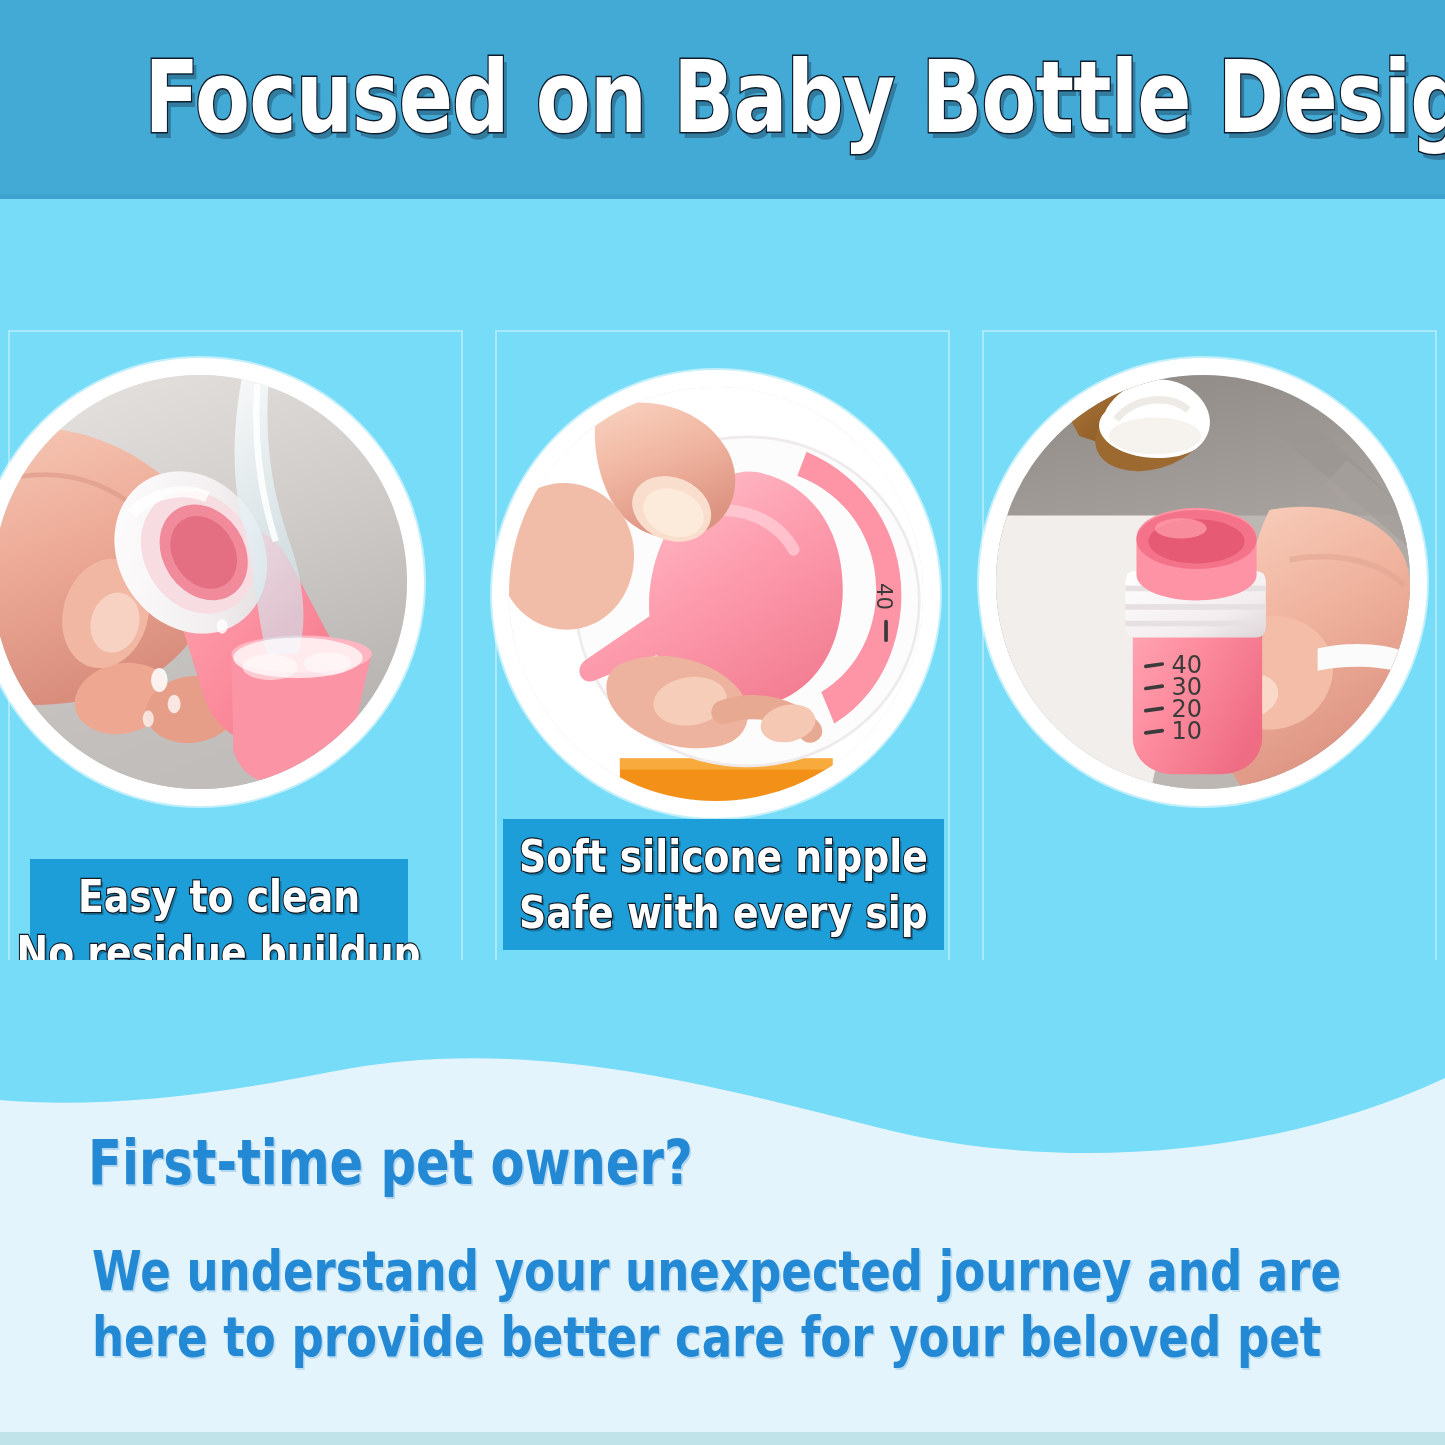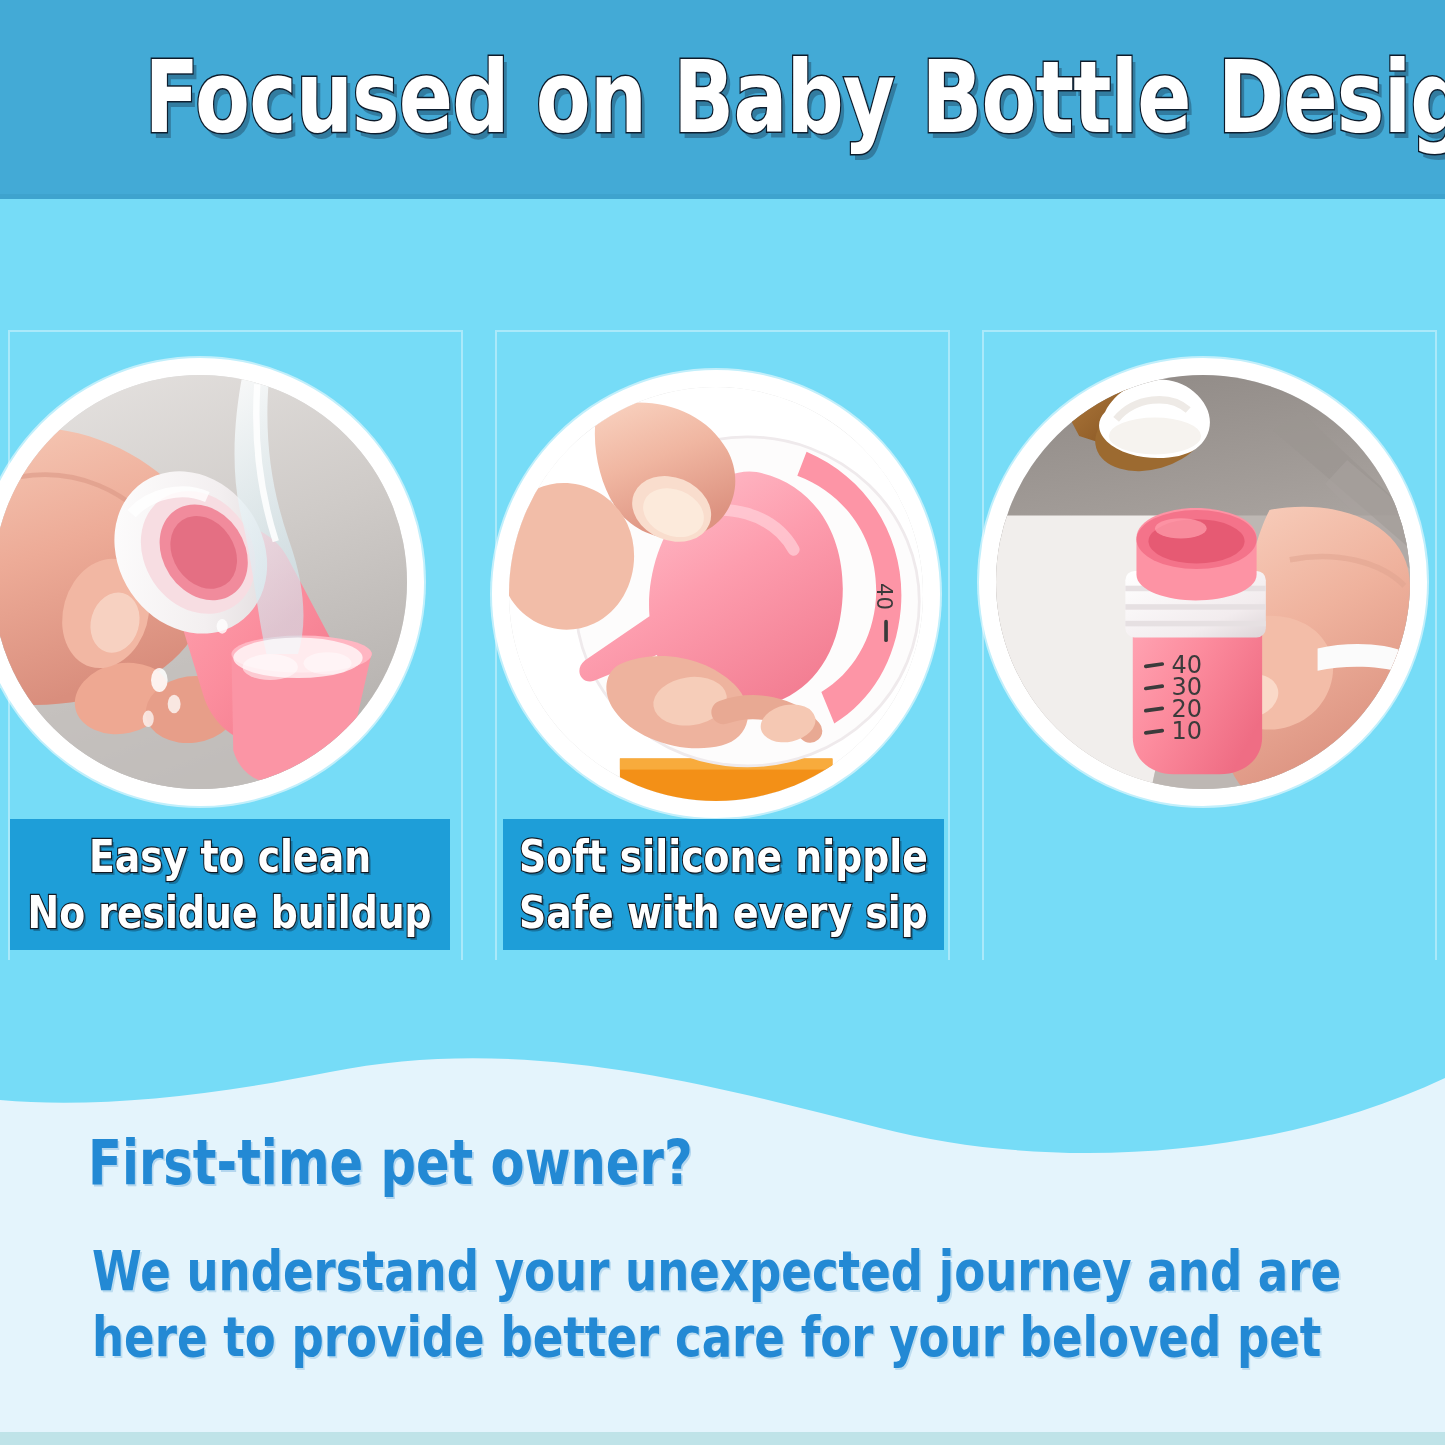--- a/index.html
+++ b/index.html
@@ -116,21 +116,21 @@
     left: 6px;
     top: 487px;
     width: 441px;
     height: 131px;
     background: #1e9ed8;
     display: flex;
     flex-direction: column;
     align-items: center;
     justify-content: center;
   }
-  .panel.p1 .caption-bar { left: 0; width: 440px; }
+  .panel.p1 .caption-bar { left: 20px; width: 378px; margin-top: 40px; }
   .caption-line {
     font-family: "DejaVu Sans", sans-serif;
     font-weight: bold;
     font-size: 45px;
     line-height: 56px;
     color: #ffffff;
     white-space: nowrap;
     transform: scaleX(0.84);
     -webkit-text-stroke: 2.5px #131b24;
     paint-order: stroke fill;

